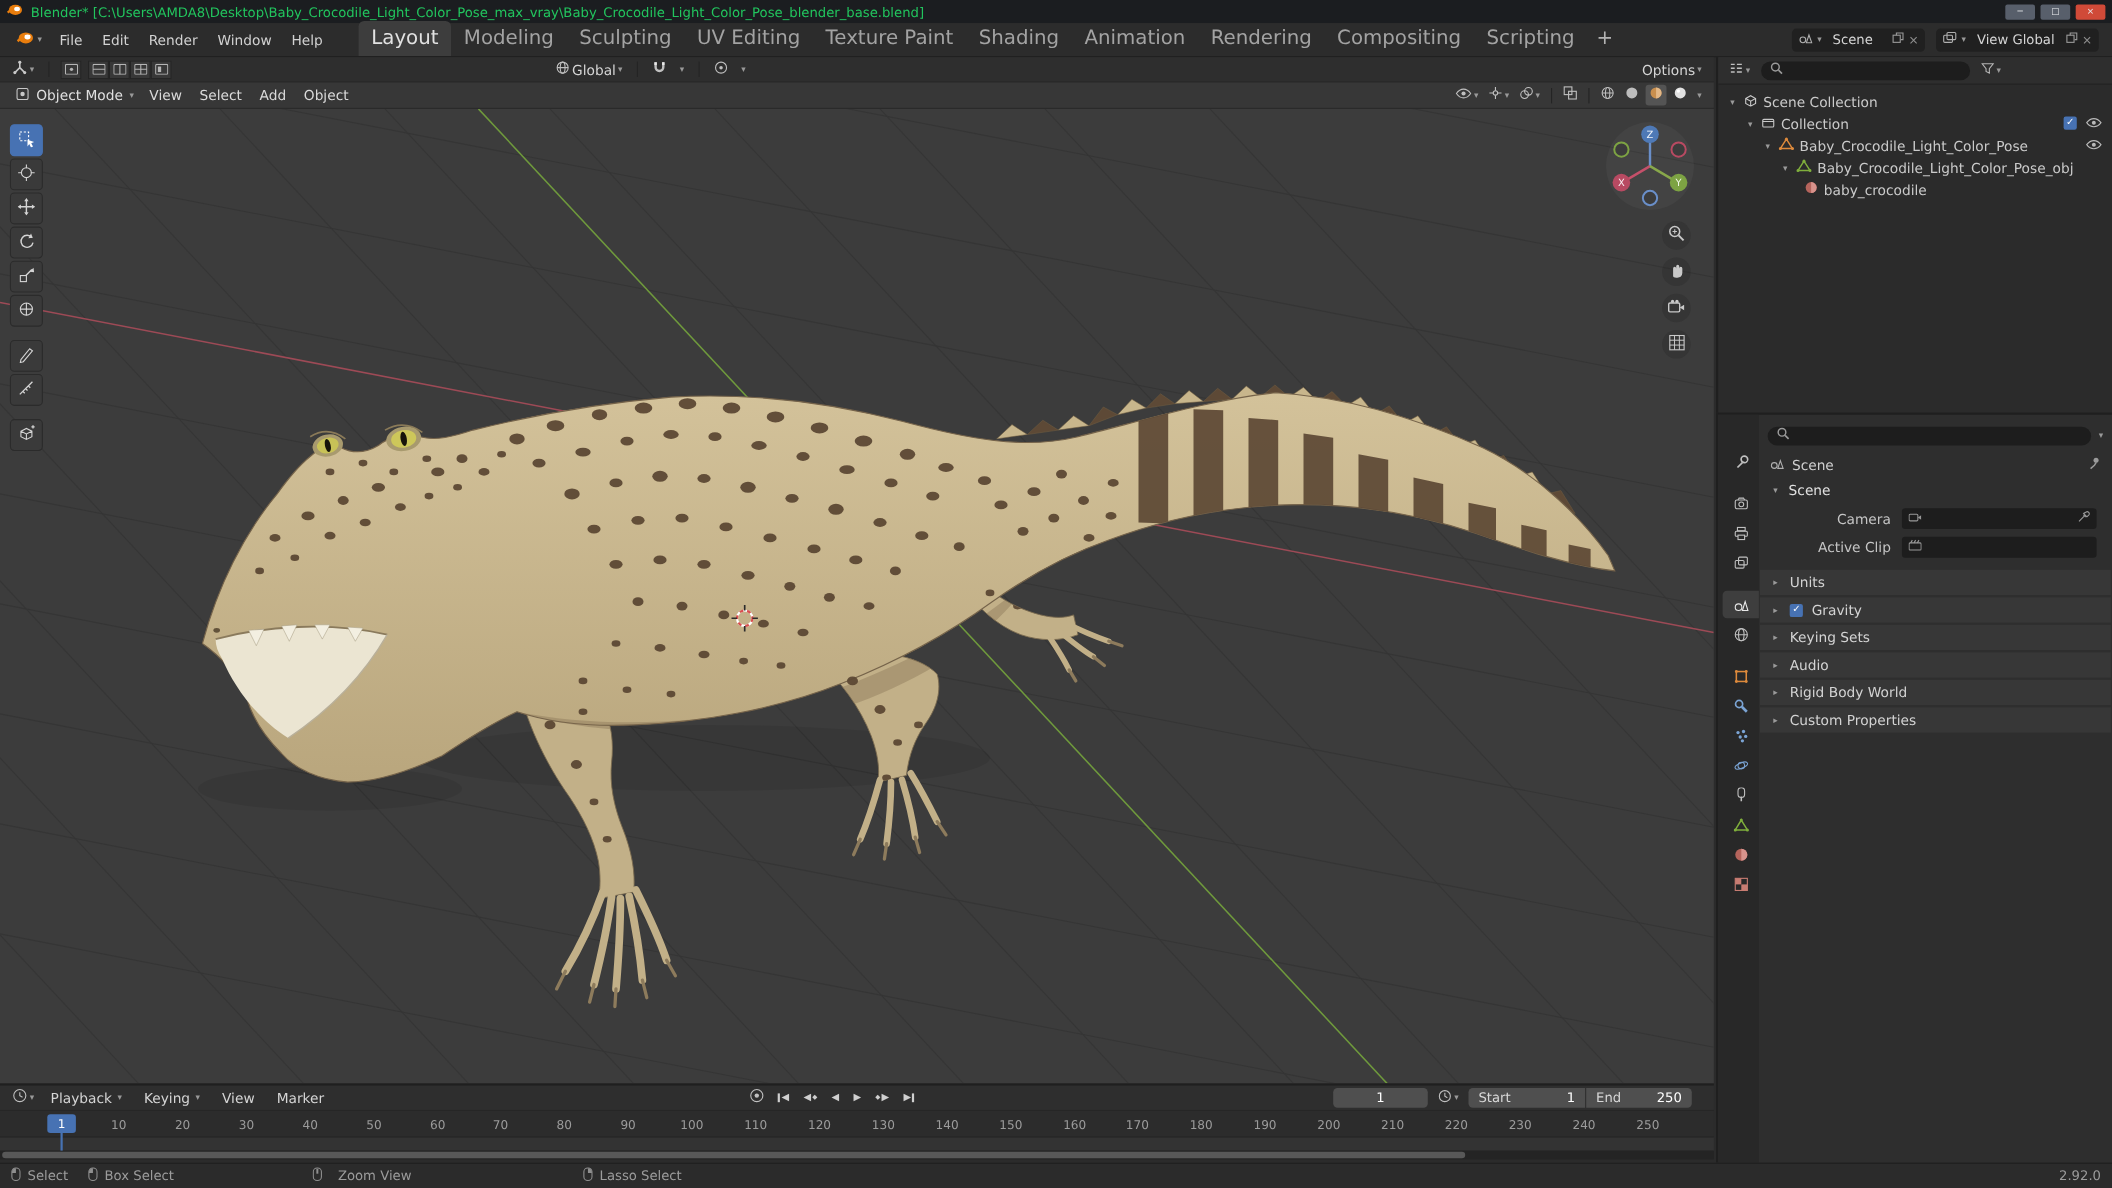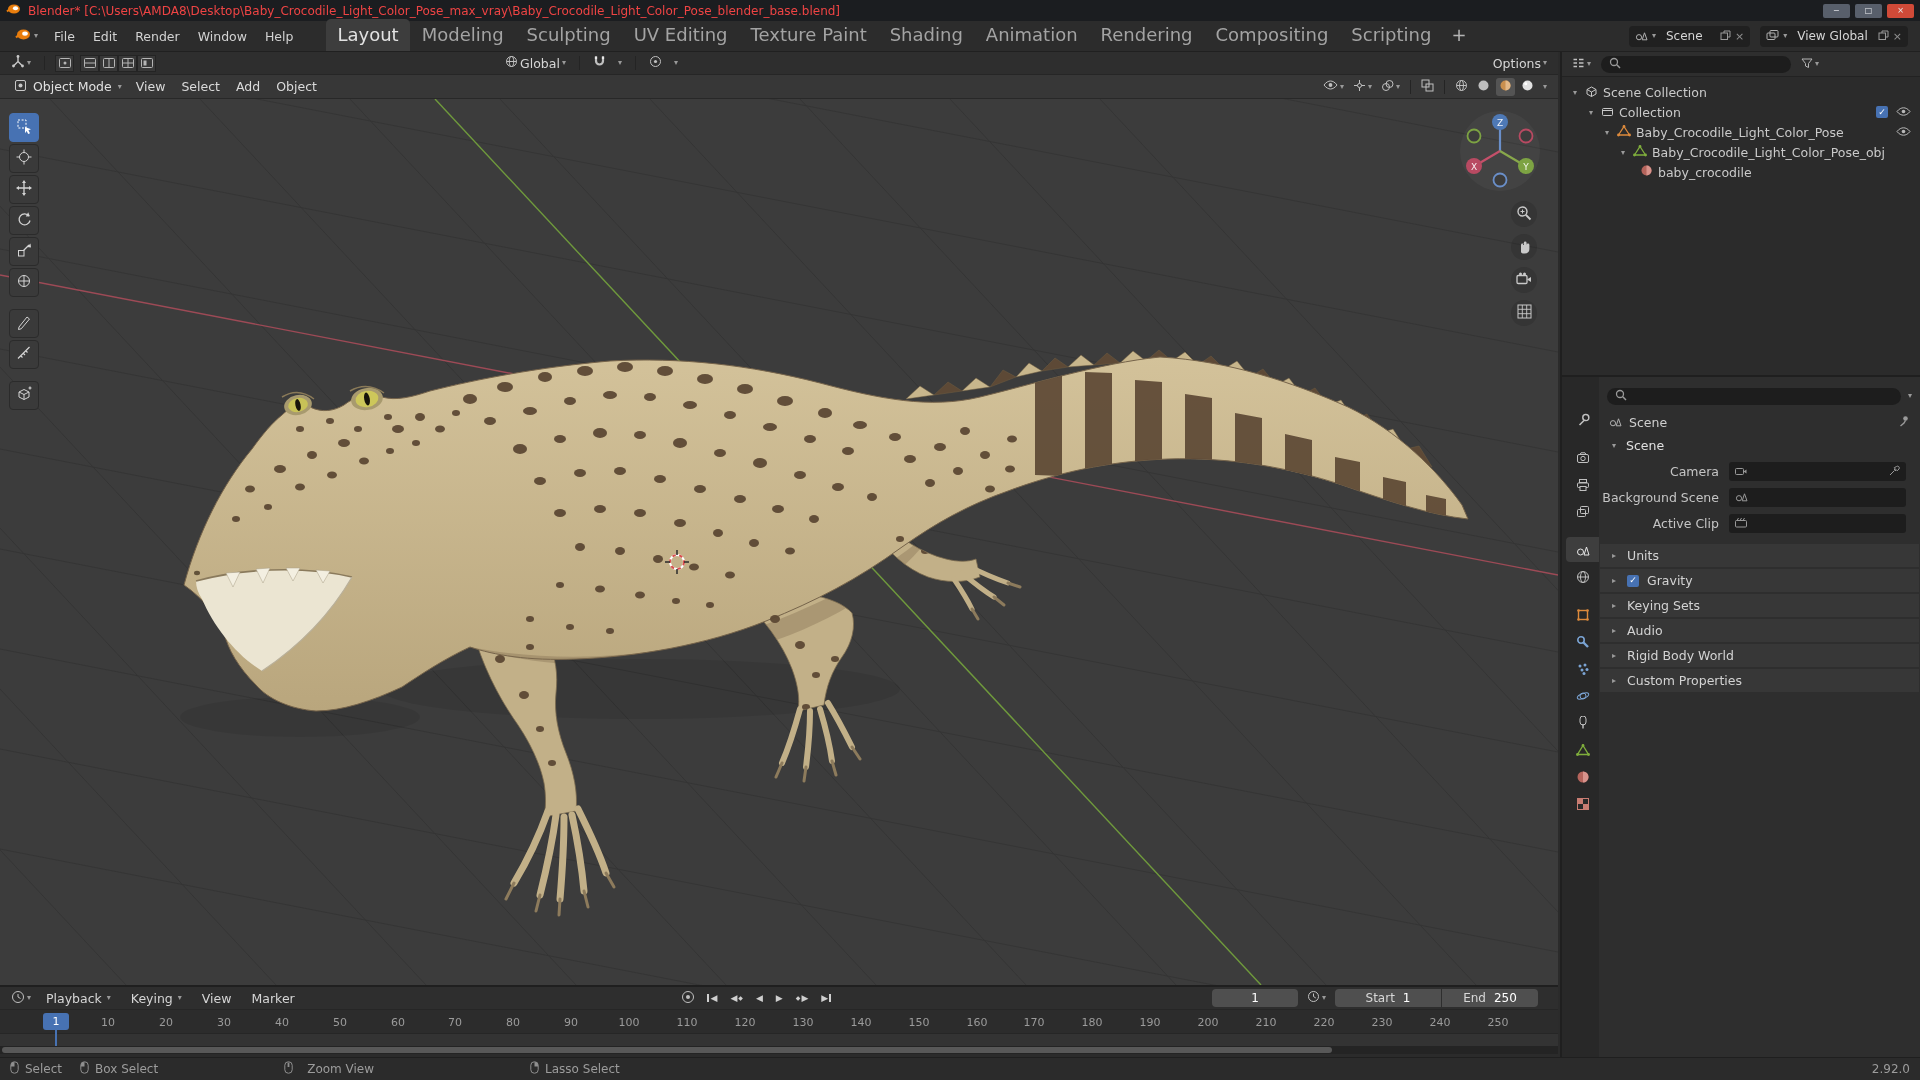--- a/index.html
+++ b/index.html
@@ -3,21 +3,21 @@
 <meta charset="utf-8">
 <style>
 *{margin:0;padding:0;box-sizing:border-box;}
 html,body{background:#111;}
 button{font:inherit;color:inherit;background:none;border:none;padding:0;cursor:default;}
 input{outline:none;}
 #app{position:relative;width:1920px;height:1080px;background:#2b2b2b;font-family:"DejaVu Sans",sans-serif;color:#c8c8c8;overflow:hidden;font-size:13px;}
 
 
 .titlebar{position:absolute;top:0;left:0;width:1920px;height:21px;background:#1b1d20;display:flex;align-items:center;padding-left:6px;gap:7px;}
-.title-text{font-size:12px;color:#ef4444;white-space:nowrap;}
+.title-text{font-size:12px;color:#22c55e;white-space:nowrap;}
 .win-controls{margin-left:auto;display:flex;gap:5px;padding-right:6px;}
 .winbtn{width:27px;height:14px;border-radius:2px;display:flex;align-items:center;justify-content:center;font-size:8px;color:#e9ebee;background:#585f6b;}
 .winbtn.close{background:#d04a38;}
 
 
 .topbar{position:absolute;top:21px;left:0;width:1920px;height:31px;background:#2c2c2c;border-bottom:1px solid #202020;display:flex;align-items:center;padding:0 8px;}
 .tb-logo{display:flex;align-items:center;gap:3px;padding:0 7px;}
 .menu-item{padding:0 9px;font-size:12.5px;color:#d2d2d2;height:100%;display:flex;align-items:center;}
 .tabs{display:flex;align-items:flex-end;height:100%;margin-left:24px;}
 .tab{padding:5px 11px 6px;font-size:18px;color:#a3a3a3;border-radius:5px 5px 0 0;margin-right:1px;}
@@ -91,21 +91,21 @@
 .tl-header{height:23px;display:flex;align-items:center;padding:0 8px;gap:4px;background:#2e2e2e;border-bottom:1px solid #262626;}
 .tl-menu{padding:0 8px;font-size:12.5px;color:#d5d5d5;display:flex;align-items:center;gap:5px;}
 .transport{display:flex;align-items:center;gap:3px;}
 .tbtn{display:flex;align-items:center;gap:1px;padding:2px 5px;}
 .tri{font-size:9px;color:#cfcfcf;line-height:1;}
 .kdot{font-size:6px;color:#cfcfcf;line-height:1;}
 .bar{width:2px;height:8px;background:#cfcfcf;}
 .tl-right{margin-left:auto;display:flex;align-items:center;gap:6px;padding-right:12px;}
 .tl-field{height:18px;background:#4f4f4f;border-radius:4px;display:flex;align-items:center;justify-content:center;font-size:12px;color:#fff;}
 .tl-frame{width:86px;}
-.tl-range{padding:0 9px;gap:8px;}
+.tl-range{padding:0 9px;gap:8px;justify-content:space-between;}
 .tl-range .lab{color:#d8d8d8;}
 .tl-ruler{height:24px;background:#2c2c2c;border-bottom:1px solid #262626;position:relative;}
 .tick{position:absolute;bottom:4px;transform:translateX(-50%);font-size:11px;color:#9b9b9b;}
 .tl-track{height:12px;background:#333333;}
 .tl-scroll{height:8px;background:#242424;position:relative;}
 .tl-thumb{position:absolute;left:2px;top:1px;width:1330px;height:6px;background:#585858;border-radius:3px;}
 .playhead-badge{position:absolute;left:43px;top:26px;width:26px;height:17px;background:#4772b3;border-radius:3px;color:#fff;font-size:11px;display:flex;align-items:center;justify-content:center;}
 .playhead-line{position:absolute;left:55px;top:43px;width:2px;height:16px;background:#4772b3;}
 
 
@@ -1008,30 +1008,20 @@
                 <rect x="0.5" y="2.5" width="8" height="6" rx="1" stroke="#999" fill="none"></rect>
                 <path d="M8.5,5.5 L11.5,3.5 V7.5 Z" fill="#999"></path>
               </svg></span>
           <span class="spacer"></span>
           <span><svg width="11" height="11">
                 <path d="M1,10 L5.5,5.5 M5,4 L7,6 M7.5,1.5 a1.8,1.8 0 0 1 2.5,2.5 L8.2,5.8 5.2,2.8 Z" stroke="#999" fill="none"></path>
               </svg></span>
         </div>
       </div>
       <div class="prop-field-row">
-        <div class="prop-label">Background Scene</div>
-        <div class="prop-input">
-          <span><svg width="13" height="11">
-                <circle cx="4" cy="7.2" r="2.6" stroke="#999" fill="none"></circle>
-                <path d="M7.2,9.8 L9.5,2.8 L12,9.8 Z" stroke="#999" fill="none"></path>
-              </svg></span>
-          <span class="spacer"></span>
-        </div>
-      </div>
-      <div class="prop-field-row">
         <div class="prop-label">Active Clip</div>
         <div class="prop-input">
           <span><svg width="12" height="11">
                 <rect x="0.5" y="3.5" width="11" height="6.5" rx="1" stroke="#999" fill="none"></rect>
                 <path d="M2,3.5 L3.5,1 M5,3.5 L6.5,1 M8,3.5 L9.5,1" stroke="#999" fill="none"></path>
               </svg></span>
           <span class="spacer"></span>
         </div>
       </div>
       <div class="prop-sections">

